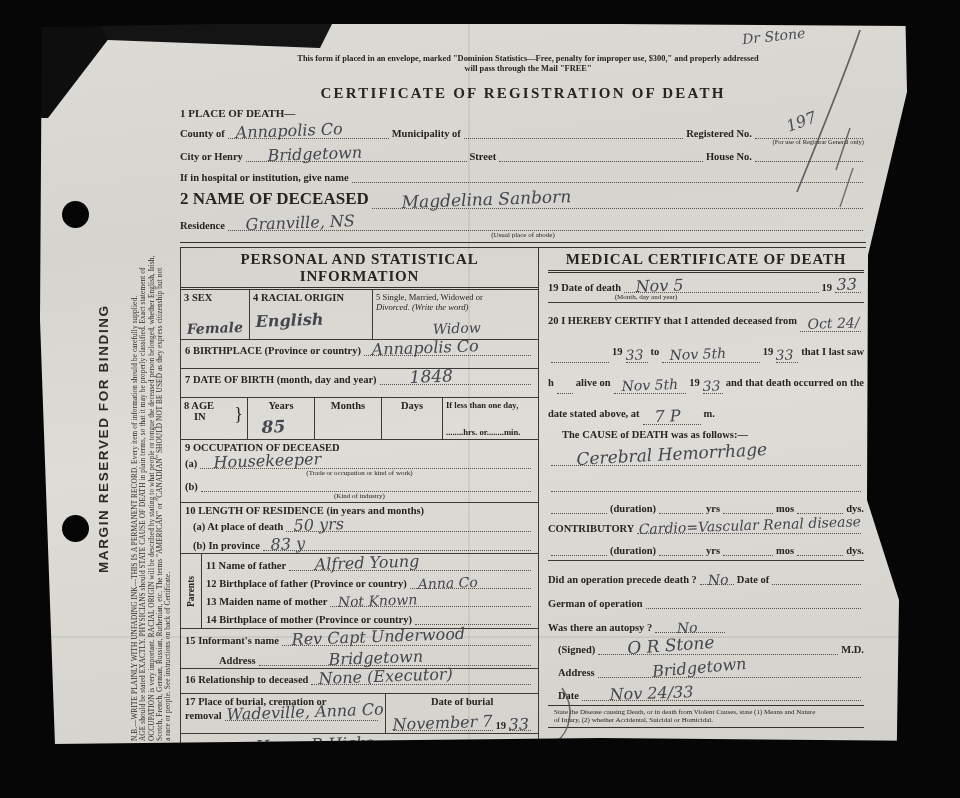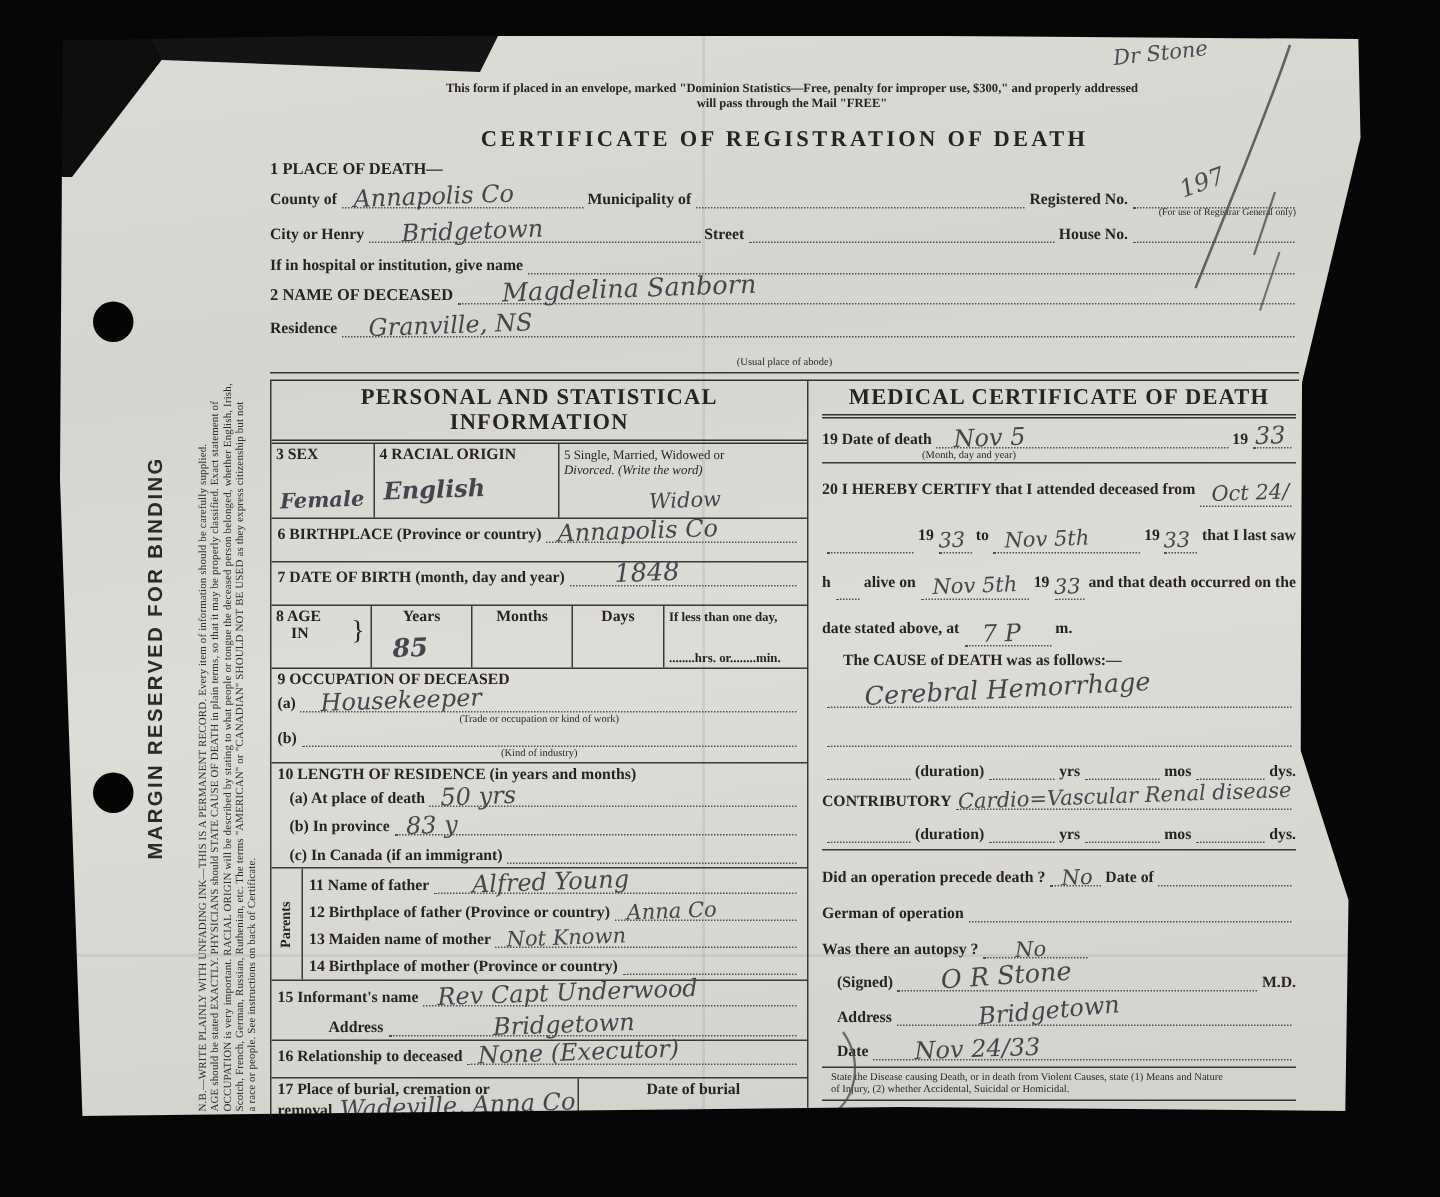--- a/index.html
+++ b/index.html
@@ -39,21 +39,21 @@
       font-family:"DejaVu Serif",serif;font-style:italic;color:#45454d;
       font-size:14px;transform:rotate(-2deg);transform-origin:left bottom;}
   .hw.lg{font-size:16px;} .hw.xl{font-size:17px;}
   .env{text-align:center;font-size:8.4px;line-height:9.6px;font-weight:bold;margin:10px 20px 12px 30px;}
   .titleline{position:relative;margin-top:6px;height:14px;}
   .form6{position:absolute;left:4px;top:0;font-weight:bold;font-size:11px;}
   .prov{text-align:center;font-weight:bold;font-size:10.5px;letter-spacing:1.5px;}
   .maintitle{text-align:center;font-weight:bold;font-size:15px;letter-spacing:2.2px;margin-top:4px;}
   .sec1{font-weight:bold;font-size:11px;margin-top:5px;}
   .regonly{text-align:right;font-size:6.5px;margin:-1px 2px 0 0;}
-  .abode{font-size:7px;text-align:center;margin-top:12px;}
+  .abode{font-size:7px;text-align:center;margin-top:0;}
   .thickrule{height:4px;border-top:1.8px solid #34322d;border-bottom:1.1px solid #34322d;margin-top:3px;}
   .columns{display:flex;border-left:1.6px solid #3b3934;border-bottom:2px solid #34322d;align-items:stretch;}
   .colL{width:357px;border-right:1.6px solid #3b3934;}
   .colR{flex:1;padding:0 2px 2px 9px;}
   .colhead{text-align:center;font-weight:bold;font-size:15px;letter-spacing:.8px;
            padding:3px 0 2px;border-bottom:3px double #34322d;}
   .cellsrow{display:flex;border-bottom:1.1px solid #3b3934;height:49px;}
   .cell{position:relative;padding:2px 3px;}
   .cell + .cell{border-left:1.1px solid #3b3934;}
   .cell .hw{left:6px;bottom:2px;}
@@ -126,21 +126,21 @@
       <span class="lbl b">House No.</span>
       <span class="dl dlw" style="width:108px"></span>
     </div>
 
     <div class="row" style="margin-top:7px;">
       <span class="lbl b">If in hospital or institution, give name</span>
       <span class="dl"></span>
     </div>
 
     <div class="row" style="margin-top:6px;">
-      <span class="lbl b" style="font-size:11px">2 NAME OF DECEASED</span>
+      <span class="lbl b" style="font-size:17px">2 NAME OF DECEASED</span>
       <span class="dl">
         <span class="hw xl" style="left:30px">Magdelina Sanborn</span>
         </span>
     </div>
 
     <div class="row" style="margin-top:8px;">
       <span class="lbl b">Residence</span>
       <span class="dl">
         <span class="hw lg" style="left:18px">Granville, NS</span>
         </span>
@@ -232,24 +232,20 @@
             <span class="lbl b">(a) At place of death</span>
             <span class="dl">
               <span class="hw lg">50 yrs</span>
               </span>
           </div>
           <div class="row" style="margin-top:5px;padding-left:8px">
             <span class="lbl b">(b) In province</span>
             <span class="dl">
               <span class="hw lg">83 y</span>
               </span>
-          </div>
-          <div class="row" style="margin-top:5px;padding-left:8px">
-            <span class="lbl b">(c) In Canada (if an immigrant)</span>
-            <span class="dl"></span>
           </div>
         </div>
 
         <div class="parents">
           <div class="plab">
             <span>Parents</span>
           </div>
           <div class="pbody">
             <div class="row" style="margin-top:2px">
               <span class="lbl b">11 Name of father</span>

